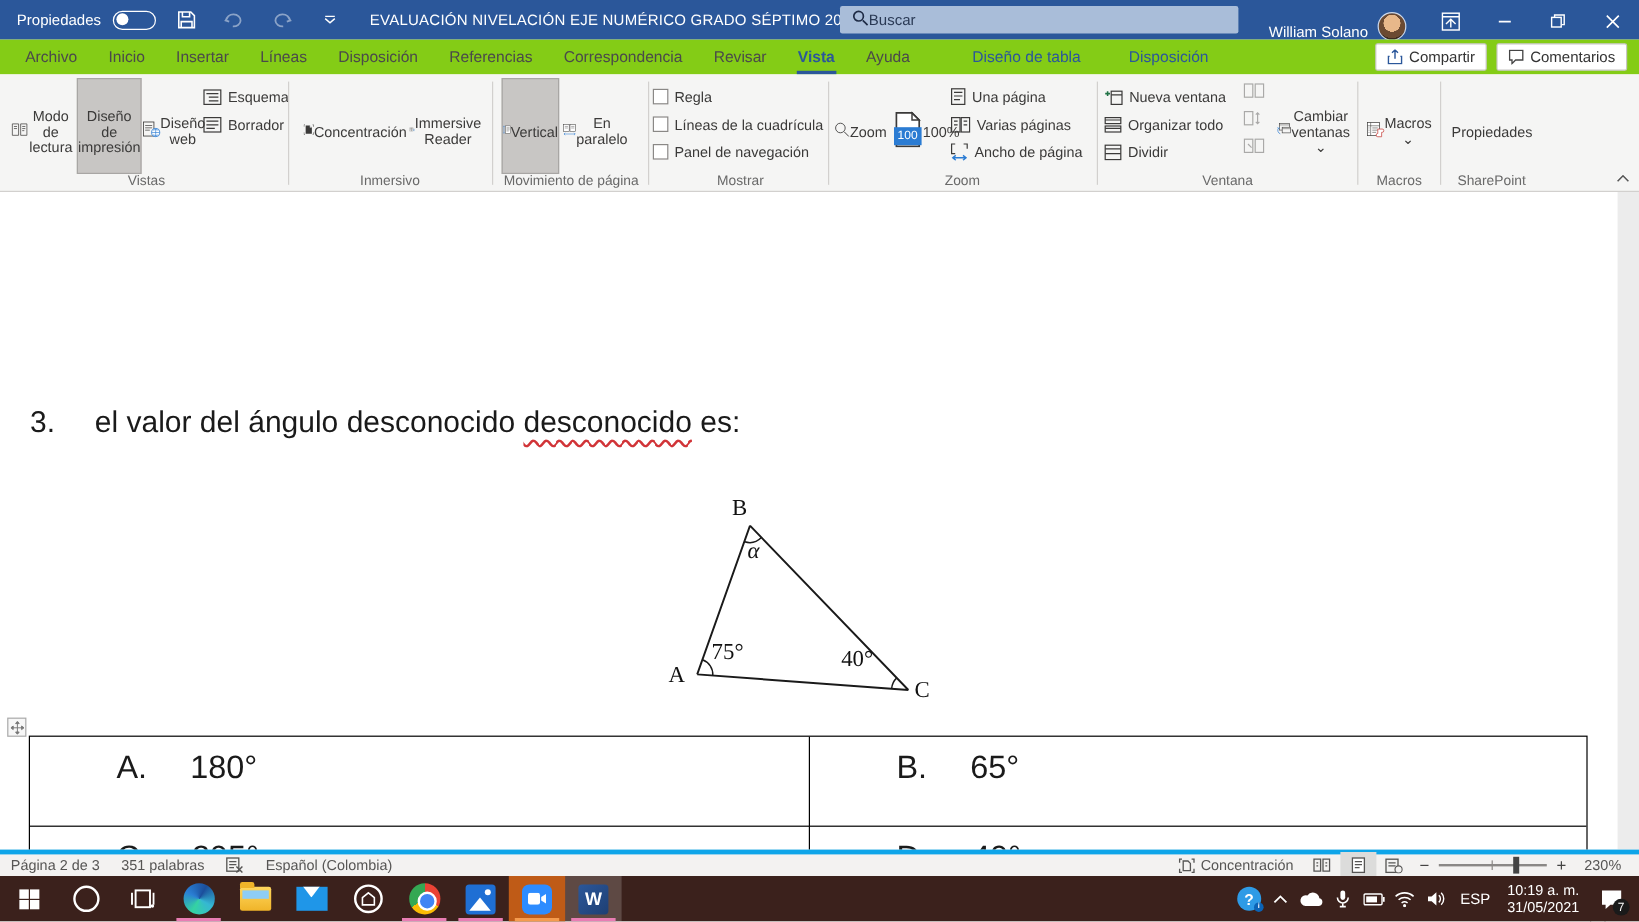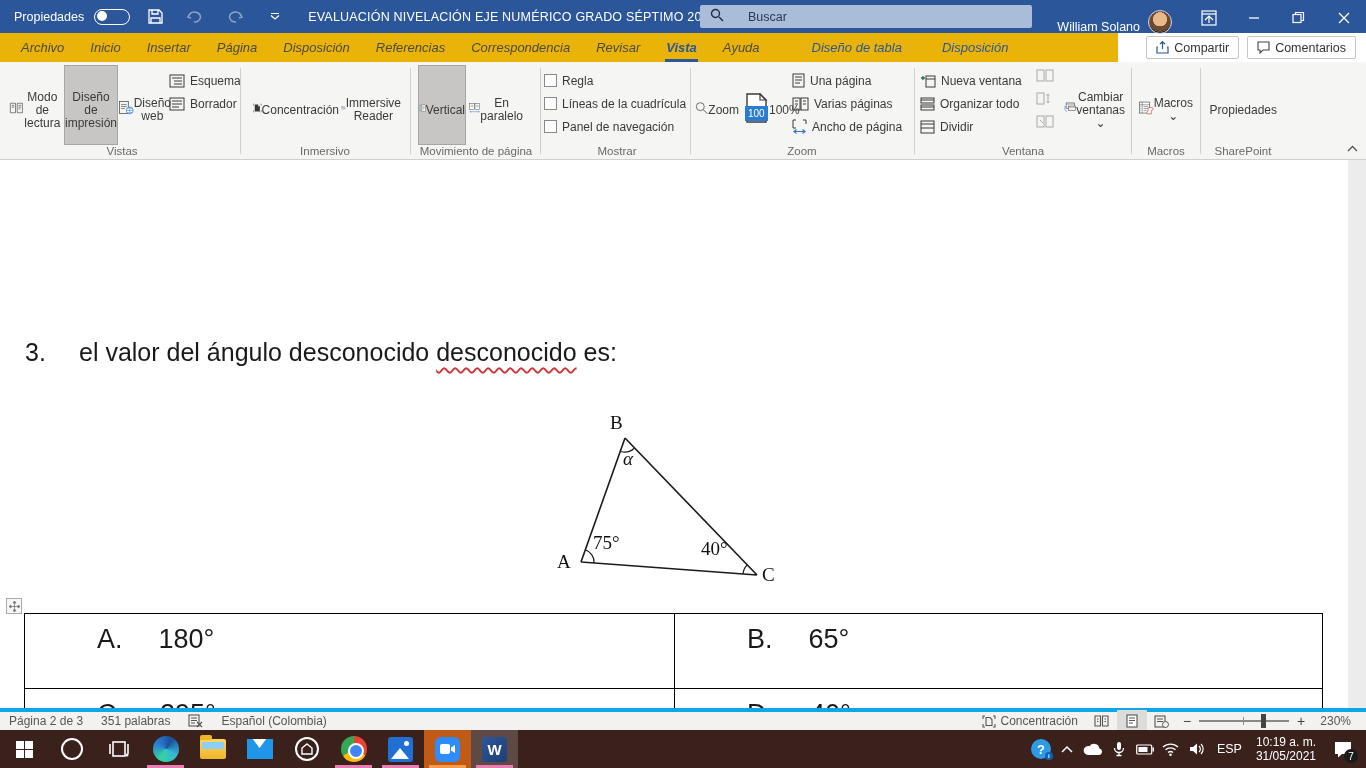--- a/index.html
+++ b/index.html
@@ -9,30 +9,30 @@
 
   
   #titlebar { position:absolute; top:0; left:0; width:1366px; height:33px; background:#2b579a; display:flex; align-items:center; color:#fff; font-size:12px; }
   .tb-left { display:flex; align-items:center; gap:10px; padding-left:14px; }
   .autosave-label { font-size:12.5px; }
   .toggle { width:36px; height:16px; border:1.5px solid #fff; border-radius:9px; position:relative; }
   .toggle .knob { position:absolute; left:2px; top:1.5px; width:10px; height:10px; border-radius:50%; background:#fff; }
   .tb-icon { width:30px; height:24px; display:flex; align-items:center; justify-content:center; }
   .dim { opacity:.45; }
   .tb-title { margin-left:18px; font-size:12.5px; white-space:nowrap; letter-spacing:.2px; }
-  .tb-search { position:absolute; left:700px; top:5px; width:332px; height:23px; background:#a9bdd9; border-radius:2px; display:flex; align-items:center; gap:24px; padding-left:10px; color:#1e2b45; }
+  .tb-search { position:absolute; left:700px; top:5px; width:332px; height:23px; background:#a9bdd9; border-radius:2px; display:flex; align-items:center; gap:0; padding-left:10px; color:#1e2b45; }
   .tb-search input { border:none; background:transparent; outline:none; font-size:12.5px; color:#1e2b45; font-family:"Liberation Sans",sans-serif; width:250px; }
   .tb-search input::placeholder { color:#2a3a55; opacity:1; }
   .tb-right { position:absolute; right:0; top:0; height:34px; display:flex; align-items:flex-end; }
   .user-name { font-size:12.5px; margin-right:8px; }
   .avatar { width:24px; height:24px; border-radius:50%; background:radial-gradient(circle at 50% 38%, #e8b88a 0 40%, #6b4a32 41% 70%, #3a2a20 71%); border:1px solid #cdd8ea; margin-right:14px; }
   .winbtn { width:45px; height:33px; display:flex; align-items:center; justify-content:center; }
 
   
-  #tabrow { position:absolute; top:33px; left:0; width:1118px; height:29px; background:#eab308; display:flex; align-items:center; font-size:13px; color:#4a4a4a;font-style:italic; }
+  #tabrow { position:absolute; top:33px; left:0; width:1366px; height:29px; background:#84cc16; display:flex; align-items:center; font-size:13px; color:#4a4a4a; }
   .tab { padding:0 13px; height:29px; display:flex; align-items:center; white-space:nowrap; }
   .tab.active { color:#2b579a; font-weight:700; position:relative; }
   .tab.active::after { content:""; position:absolute; left:12px; right:12px; bottom:0; height:3px; background:#2b579a; }
   .tab.ctx { color:#2b579a; }
   .tab-actions { position:absolute; right:10px; top:33px; height:29px; display:flex; align-items:center; gap:8px; }
   .tab-action-btn { height:23px; border:1px solid #c8c6c4; background:#fff; display:flex; align-items:center; gap:5px; padding:0 9px; font-size:12.5px; color:#333; border-radius:2px; }
 
   
   #ribbon { position:absolute; top:62px; left:0; width:1366px; height:98px; background:#f5f5f4; border-bottom:1px solid #d2d0ce; font-size:12px; color:#3b3a39; }
   .group { position:absolute; top:0; height:98px; }
@@ -173,21 +173,21 @@
           <path d="M1 1 L11 11 M11 1 L1 11" stroke="#fff" stroke-width="1.3"></path>
         </svg>
     </span>
   </div>
 </div>
 
 <div id="tabrow">
   <span class="tab" style="margin-left:8px">Archivo</span>
   <span class="tab">Inicio</span>
   <span class="tab">Insertar</span>
-  <span class="tab">Página</span>
+  <span class="tab">Líneas</span>
   <span class="tab">Disposición</span>
   <span class="tab">Referencias</span>
   <span class="tab">Correspondencia</span>
   <span class="tab">Revisar</span>
   <span class="tab active">Vista</span>
   <span class="tab">Ayuda</span>
   <span class="tab ctx" style="margin-left:26px">Diseño de tabla</span>
   <span class="tab ctx" style="margin-left:14px">Disposición</span>
 </div>
 <div class="tab-actions">

